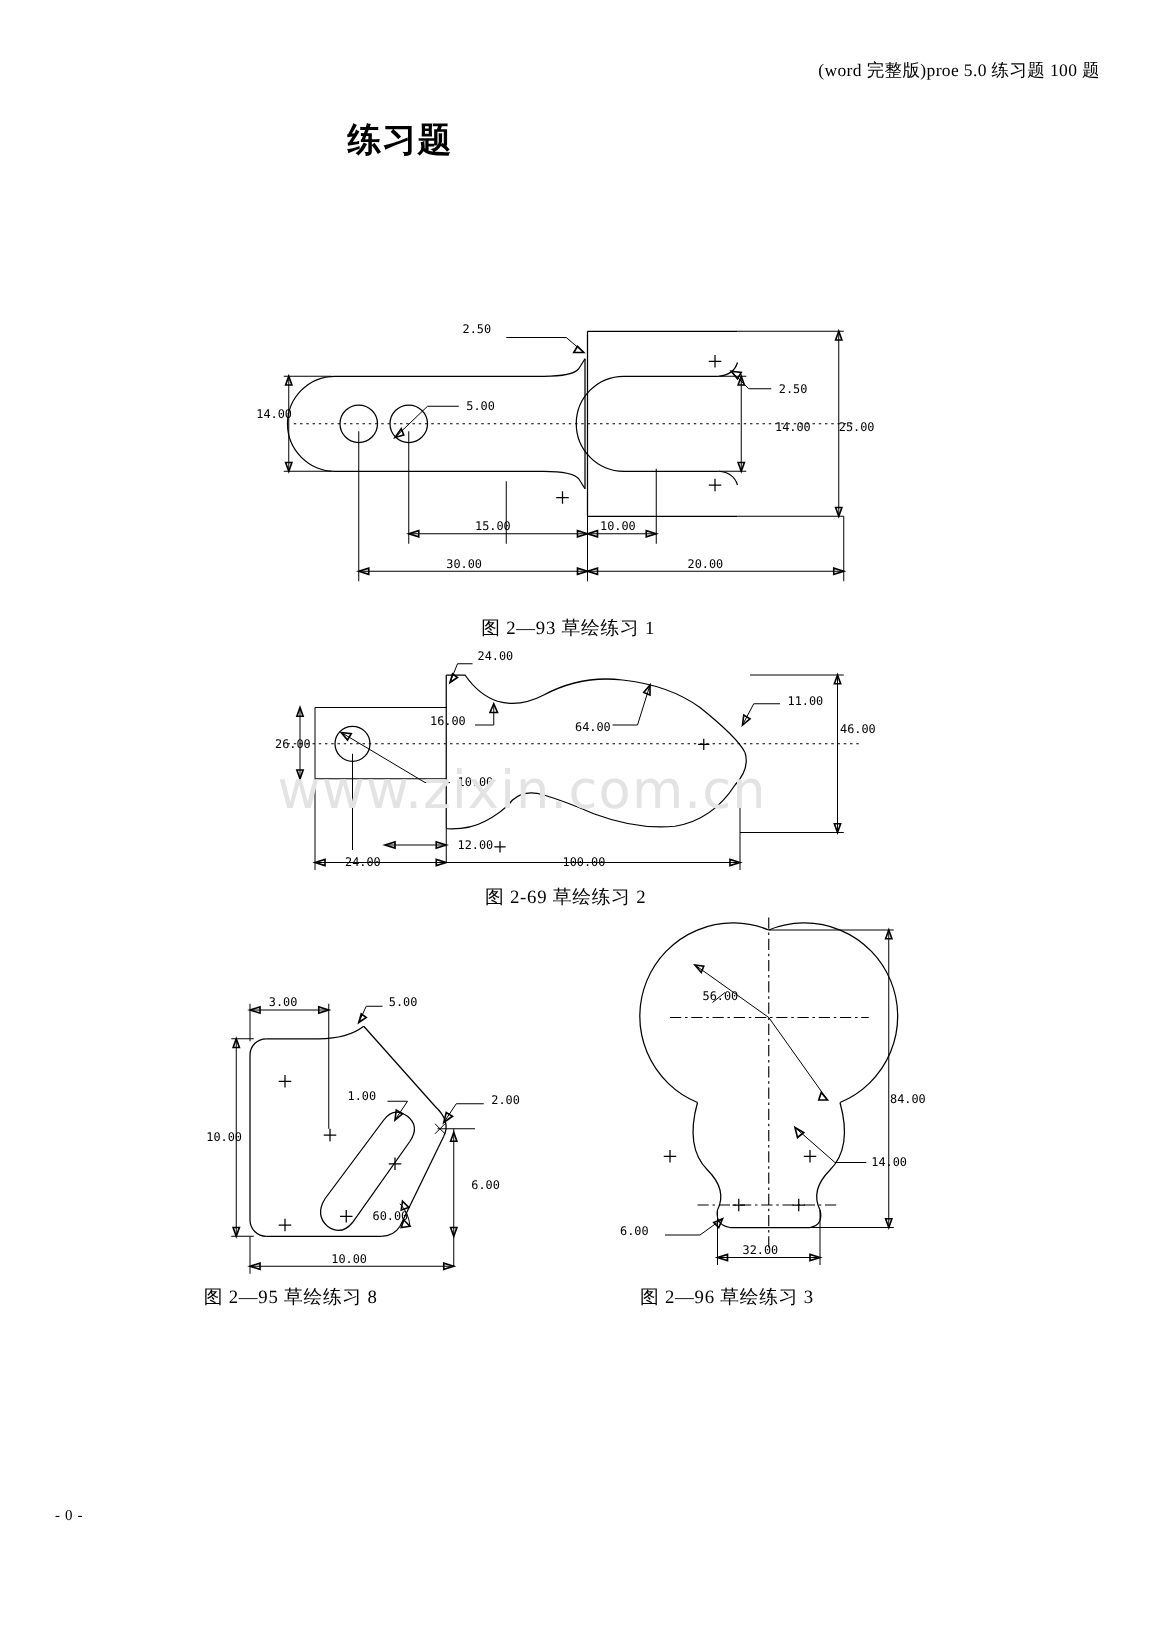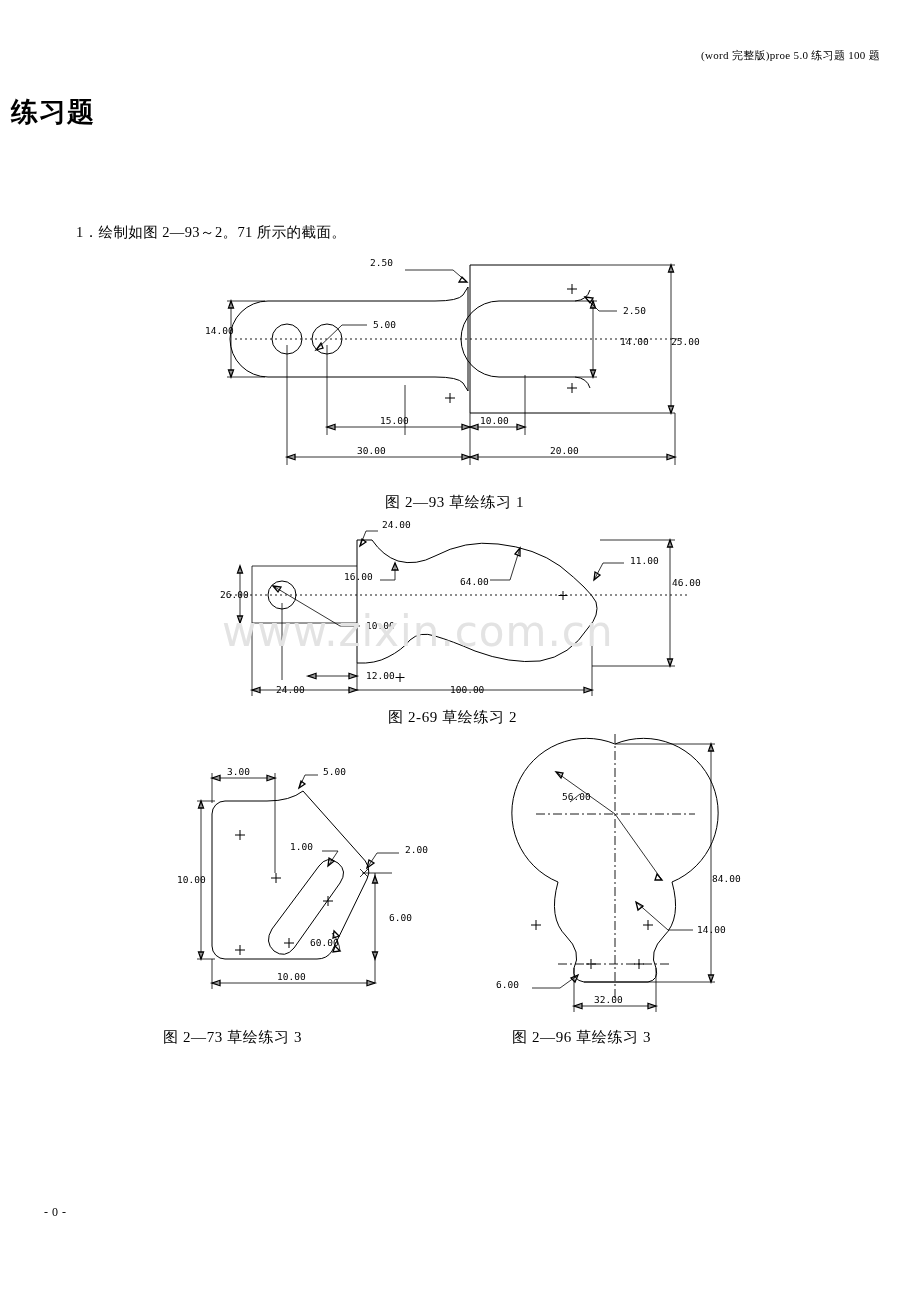--- a/index.html
+++ b/index.html
@@ -9,33 +9,32 @@
     font-family:"Liberation Serif","DejaVu Serif",serif;
     color:#000;
     position:relative;
     overflow:hidden;
   }
   .page{position:relative;width:920px;height:1302px;}
 
   .hdr{
     position:absolute;left:0;top:48px;width:880px;
     text-align:right;
-    font-size:11px;
+    font-size:14px;
     letter-spacing:.3px;
     white-space:nowrap;
   }
 
   .title{
     position:absolute;left:0;top:94px;width:640px;
-    text-align:left;
+    text-align:center;
     font-size:27px;
     font-family:"DejaVu Sans","Liberation Sans",sans-serif;
     font-weight:600;
     letter-spacing:1px;
-    margin-left:11px;
   }
 
   .prompt{
     position:absolute;left:76px;top:223px;
     font-size:14.5px;
     letter-spacing:.4px;
     white-space:nowrap;
   }
 
   .cap{
@@ -81,21 +80,20 @@
 </style>
 </head>
 <body>
 
 <div class="page">
 
   <div class="hdr">(word 完整版)proe 5.0 练习题 100 题</div>
 
   <div class="title">练习题</div>
 
-  <div class="prompt">1．绘制如图 2—93～2。71 所示的截面。</div>
 
   <div class="fig" style="left:205px;top:255px;width:510px;height:230px;">
     <svg width="510" height="230" viewBox="0 0 510 230">
 
       <path class="ln" d="M 63 46 L 230 46 Q 253 46 258 40 L 263 32"></path>
       <path class="ln" d="M 63 46 A 36 36 0 0 0 63 122"></path>
       <path class="ln" d="M 63 122 L 230 122 Q 253 122 258 128 L 263 136"></path>
 
       <path class="ln" d="M 263 32 L 263 136"></path>
 
@@ -252,21 +250,21 @@
       <text class="dlbl" x="230" y="175">100.00</text>
 
       <path class="ln" d="M 343 73 l 0 9 M 338.5 77.5 l 9 0"></path>
       <path class="ln" d="M 180 155 l 0 9 M 175.5 159.5 l 9 0"></path>
     </svg>
   </div>
   <div class="cap cap2">图 2-69   草绘练习 2</div>
 
   <div class="wm">www.zixin.com.cn</div>
 
-  <div class="fig" style="left:165px;top:733px;width:270px;height:272px;margin-left:12px;">
+  <div class="fig" style="left:165px;top:763px;width:270px;height:272px;">
     <svg width="270" height="272" viewBox="0 0 270 272">
 
       <path class="ln" d="M 48 68 L 90 68 Q 113 68 126 58"></path>
       <path class="ln" d="M 48 68 A 13 13 0 0 0 35 81"></path>
       <path class="ln" d="M 35 81 L 35 213"></path>
       <path class="ln" d="M 35 213 A 13 13 0 0 0 48 226"></path>
       <path class="ln" d="M 48 226 L 140 226"></path>
 
       <path class="ln" d="M 126 58 L 183 122"></path>
       <path class="ln" d="M 183 122 Q 196 134 190 146"></path>
@@ -321,21 +319,21 @@
       <path class="ln2" d="M 163 218 l -5 -5 l -2 6 z"></path>
       <text class="dlbl" x="133" y="213">60.00</text>
 
       <path class="thin" d="M 35 226 L 35 256"></path>
       <path class="thin" d="M 35 250 L 198 250"></path>
       <path class="ln2" d="M 35 250 l 8 -2.5 l 0 5 z"></path>
       <path class="ln2" d="M 198 250 l -8 -2.5 l 0 5 z"></path>
       <text class="dlbl" x="100" y="247">10.00</text>
     </svg>
   </div>
-  <div class="cap cap3">图 2—73   草绘练习 3</div>
+  <div class="cap cap3">图 2—95   草绘练习 8</div>
 
   <div class="fig" style="left:490px;top:730px;width:270px;height:290px;">
     <svg width="270" height="290" viewBox="0 0 270 290">
 
       <path class="ln" d="M 125 14 A 70 70 0 0 1 182 152"></path>
       <path class="ln" d="M 125 14 A 70 70 0 0 0 68 152"></path>
 
       <path class="ln" d="M 68 152 Q 58 188 76 206 Q 92 222 84 238"></path>
 
       <path class="ln" d="M 182 152 Q 192 188 174 206 Q 158 222 166 238"></path>

